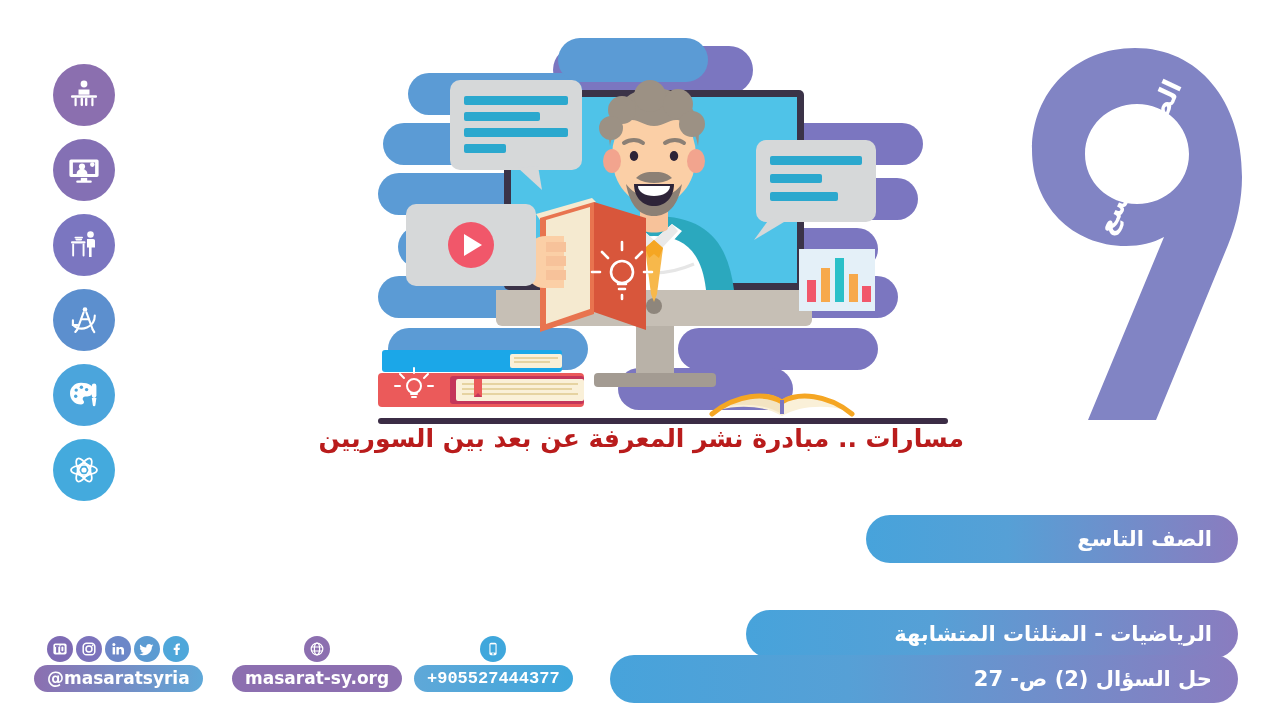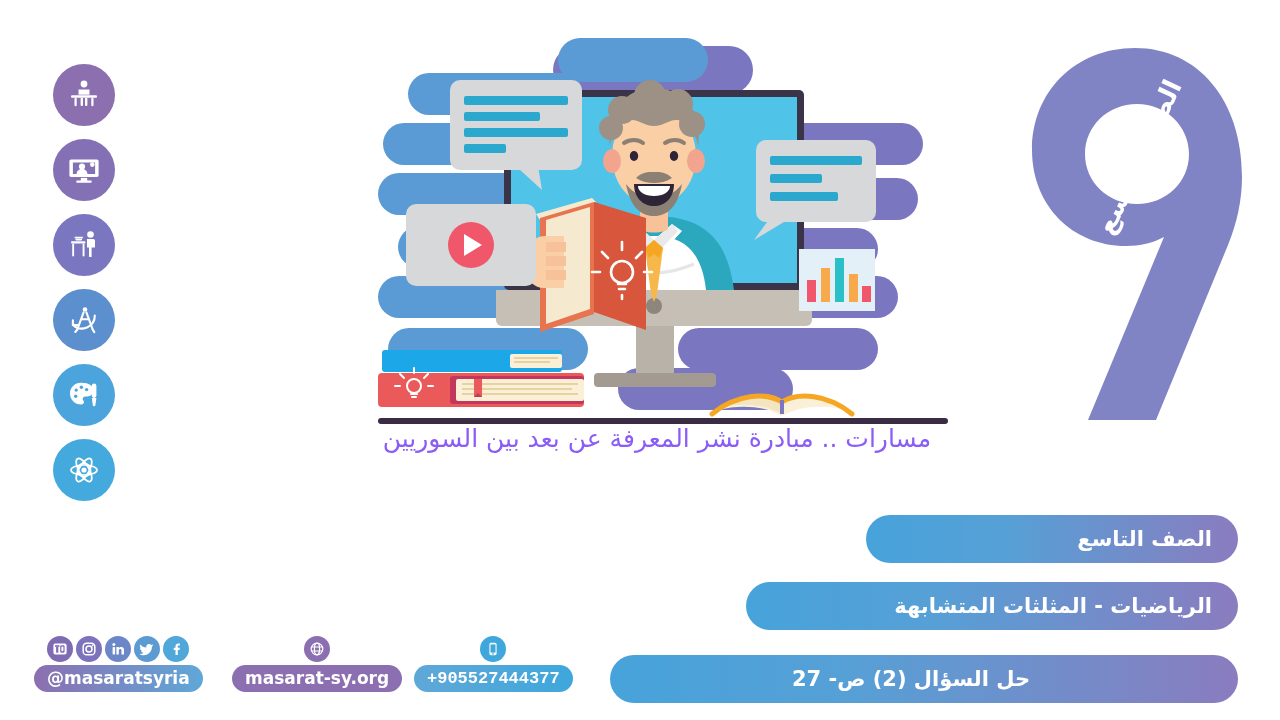--- a/index.html
+++ b/index.html
@@ -45,23 +45,23 @@
   }
   #illustration svg { display: block; width: 600px; height: 400px; }
 
   
   #tagline {
     position: absolute;
     left: 350px;
     top: 424px;
     width: 614px;
     text-align: center;
-    color: #8b5cf6;
+    color: #b91c1c;
     font-size: 25px;
-    font-weight: normal;
+    font-weight: bold;
     letter-spacing: 0px;
     direction: rtl;
     white-space: nowrap;
   }
 
   
   #big-nine-wrap {
     position: absolute;
     left: 1010px;
     top: 40px;
@@ -97,22 +97,22 @@
     direction: rtl;
   }
   .info-bar span {
     color: #ffffff;
     font-size: 21px;
     font-weight: bold;
     white-space: nowrap;
     line-height: 1;
   }
   #bar-grade   { right: 42px; top: 515px; width: 372px; }
-  #bar-subject { right: 42px; top: 582px; width: 492px; }
-  #bar-lesson  { right: 42px; top: 655px; width: 628px; justify-content: center; }
+  #bar-subject { right: 42px; top: 610px; width: 492px; }
+  #bar-lesson  { right: 42px; top: 655px; width: 628px; }
 
   
   #contact-strip {
     position: absolute;
     left: 0;
     top: 636px;
     width: 620px;
     height: 70px;
     direction: ltr;
   }

